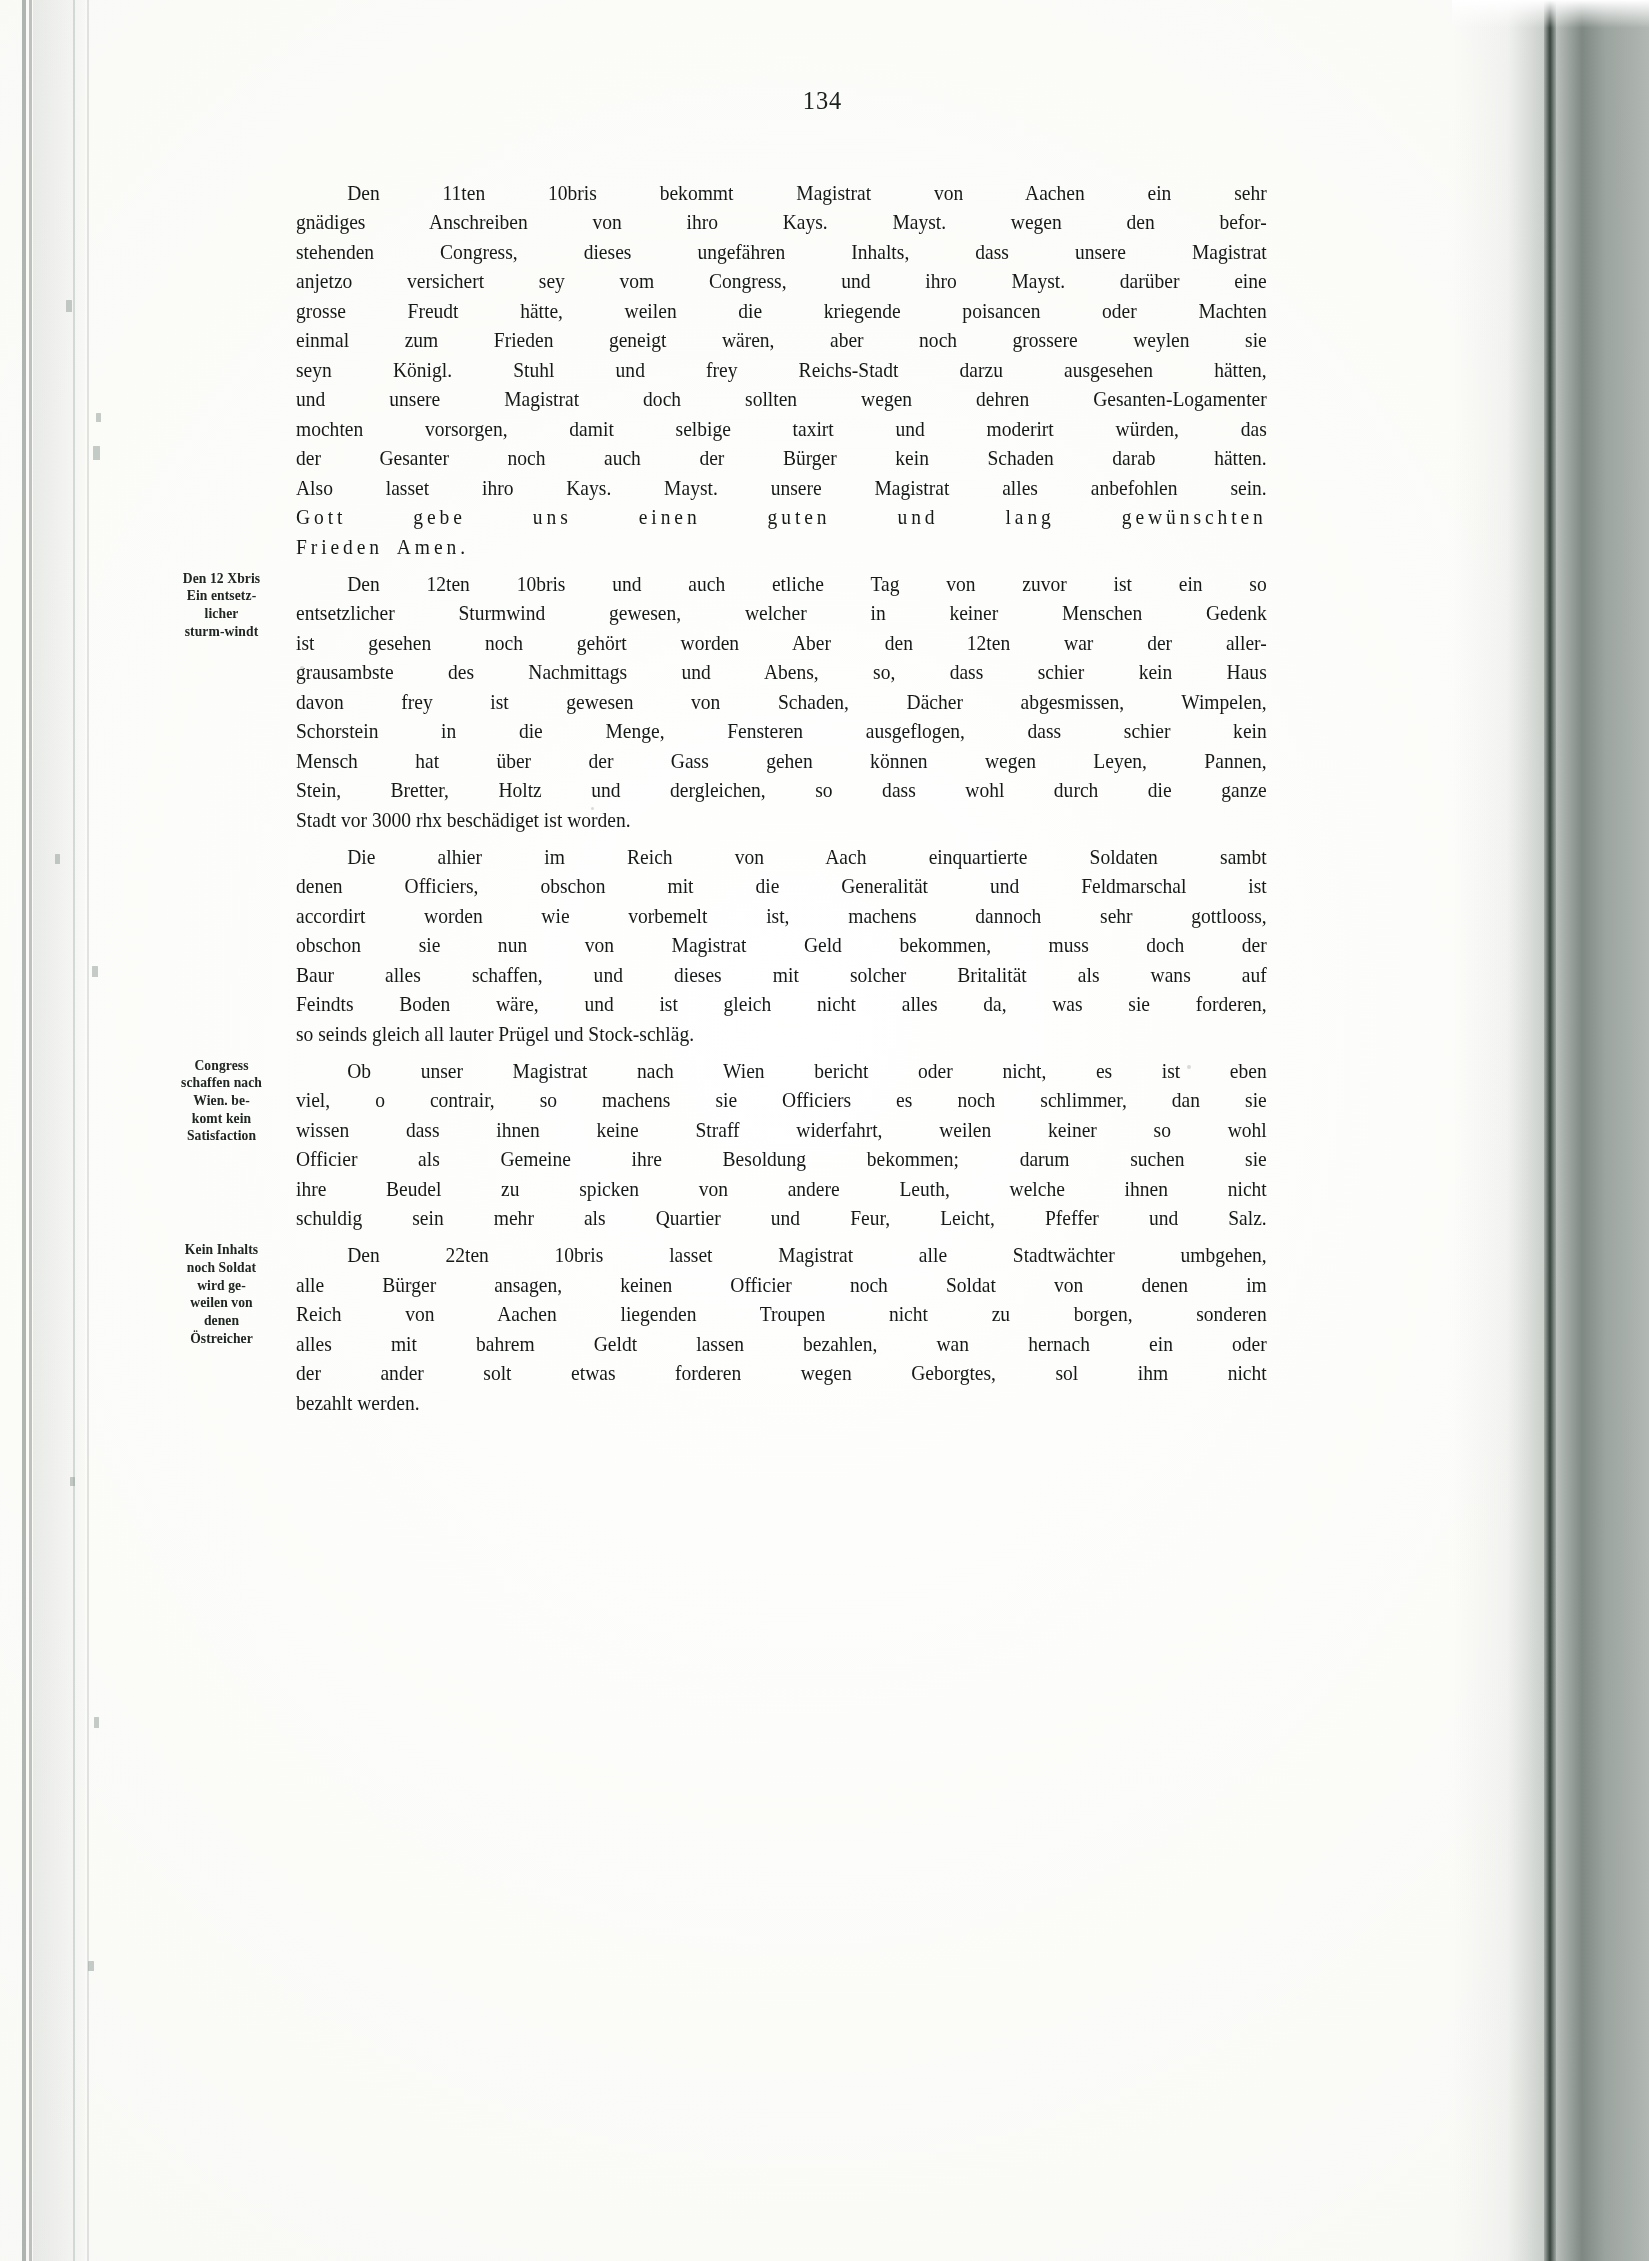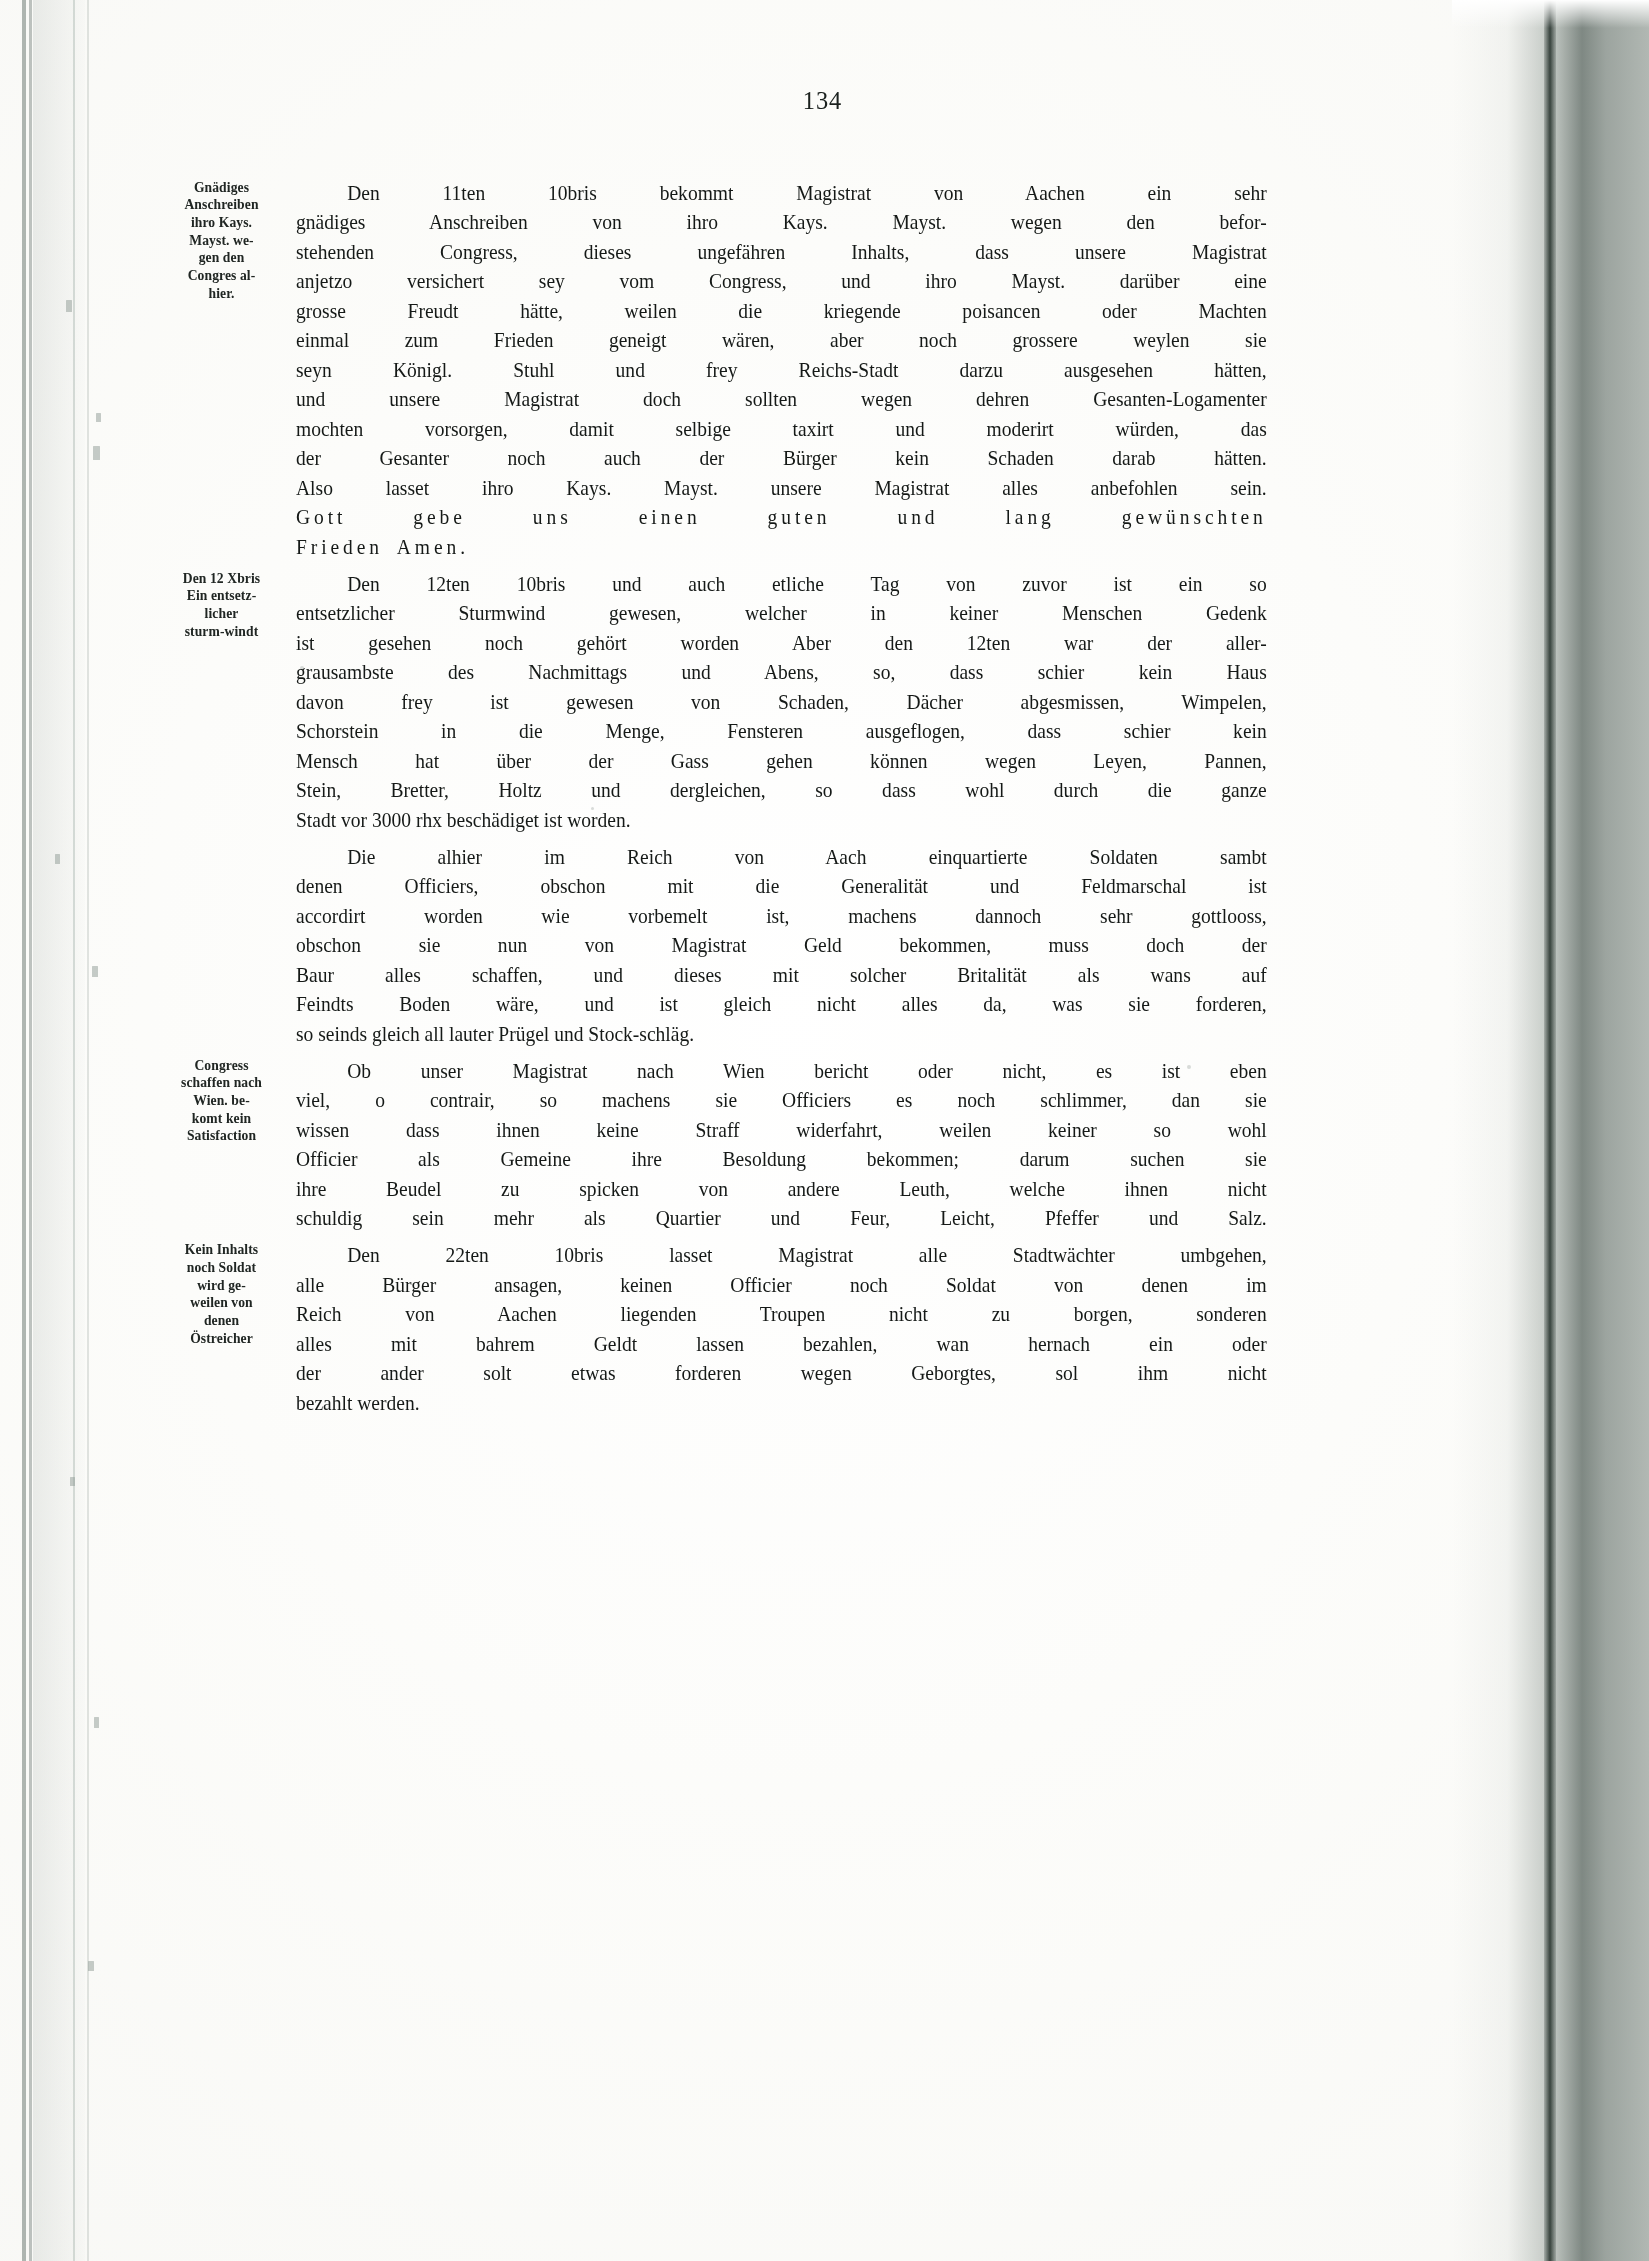--- a/index.html
+++ b/index.html
@@ -231,29 +231,20 @@
   <div class="sheet">
 
     <div class="folio">134</div>
 
     <div class="textblock">
 
 
       <div class="gap-s"></div>
 
       <div class="row">
-        <div class="marginal center">
-          <span class="mline">Gnädiges</span>
-          <span class="mline">Anschreiben</span>
-          <span class="mline">ihro Kays.</span>
-          <span class="mline">Mayst. we-</span>
-          <span class="mline">gen den</span>
-          <span class="mline">Congres al-</span>
-          <span class="mline">hier.</span>
-        </div>
         <div class="para">
           <span class="ln j indent">Den 11ten 10bris bekommt Magistrat von Aachen ein sehr</span>
           <span class="ln j">gnädiges Anschreiben von ihro Kays. Mayst. wegen den befor-</span>
           <span class="ln j">stehenden Congress, dieses ungefähren Inhalts, dass unsere Magistrat</span>
           <span class="ln j">anjetzo versichert sey vom Congress, und ihro Mayst. darüber eine</span>
           <span class="ln j">grosse Freudt hätte, weilen die kriegende poisancen oder Machten</span>
           <span class="ln j">einmal zum Frieden geneigt wären, aber noch grossere weylen sie</span>
           <span class="ln j">seyn Königl. Stuhl und frey Reichs-Stadt darzu ausgesehen hätten,</span>
           <span class="ln j">und unsere Magistrat doch sollten wegen dehren Gesanten-Logamenter</span>
           <span class="ln j">mochten vorsorgen, damit selbige taxirt und moderirt würden, das</span>

